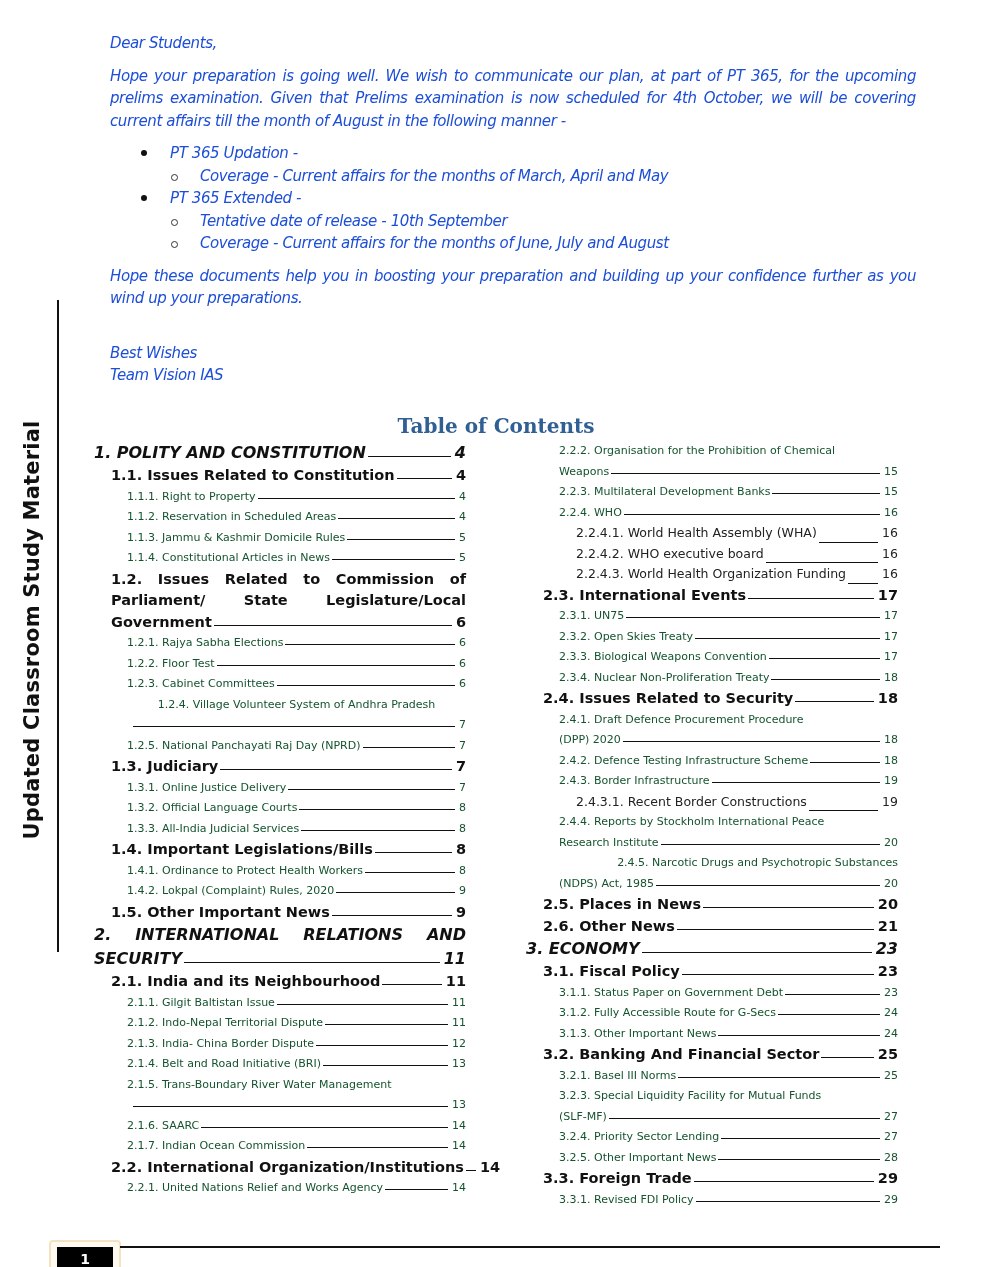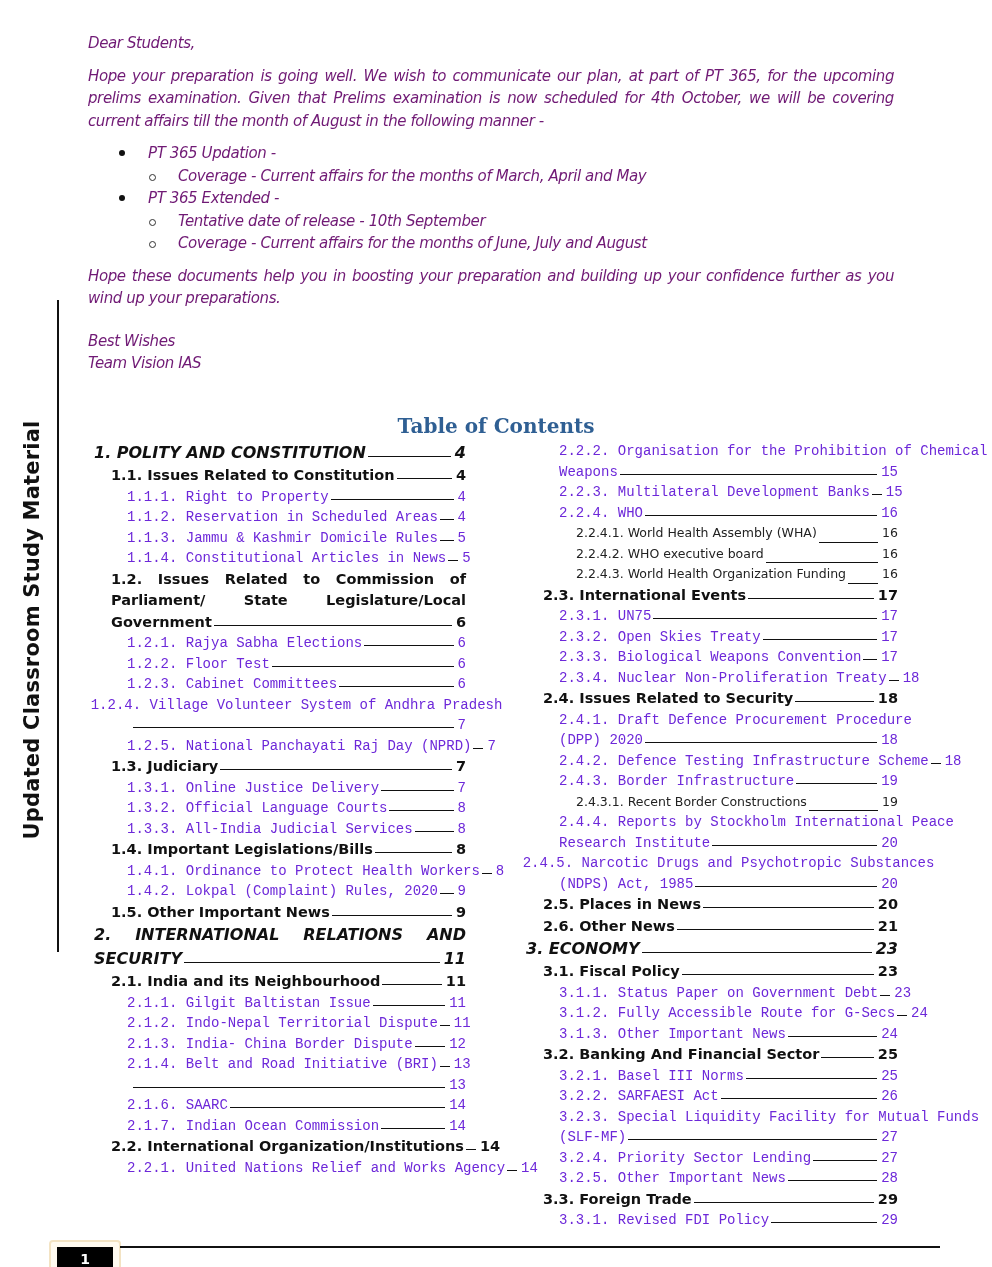--- a/index.html
+++ b/index.html
@@ -1,39 +1,39 @@
 <!DOCTYPE html>
 <html><head>
   <meta charset="utf-8">
   <style>
     html, body { margin: 0; padding: 0; background: #ffffff; }
     body {
       width: 992px; height: 1267px; position: relative; overflow: hidden;
       font-family: "Liberation Sans", "DejaVu Sans", sans-serif; color: #111;
     }
     .letter {
-      position: absolute; left: 88px; top: 32px; width: 806px;
-      font-style: italic; font-size: 15px; line-height: 22.5px; color: #701a75;
+      position: absolute; left: 110px; top: 32px; width: 806px;
+      font-style: italic; font-size: 15px; line-height: 22.5px; color: #1d4ed8;
       font-family: "DejaVu Sans", sans-serif; letter-spacing: -0.4px;
     }
     .letter p { margin: 0; }
     .letter .greeting { margin-bottom: 10px; }
     .letter .para { text-align: justify; }
     .letter ul { margin: 10px 0 10px 0; padding: 0; list-style: none; }
     .letter li.lvl1 { position: relative; padding-left: 60px; }
     .letter li.lvl1::before {
       content: ""; position: absolute; left: 31px; top: 8px; width: 6px; height: 6px;
       border-radius: 50%; background: #111;
     }
     .letter li.lvl2 { position: relative; padding-left: 90px; }
     .letter li.lvl2::before {
       content: ""; position: absolute; left: 61px; top: 9px; width: 5px; height: 5px;
       border-radius: 50%; border: 1px solid #333;
     }
-    .letter .signoff { margin-top: 20px; }
+    .letter .signoff { margin-top: 32px; }
 
     .side-label {
       position: absolute; left: 20px; top: 420px; width: 24px; height: 420px;
     }
     .side-label span {
       position: absolute; left: 50%; top: 50%;
       transform: translate(-50%, -50%) rotate(-90deg);
       white-space: nowrap; font-weight: bold; font-size: 21px; color: #111;
       font-family: "DejaVu Sans", sans-serif; letter-spacing: 0.2px;
     }
@@ -58,21 +58,21 @@
     .e .fill {
       flex: 1 1 auto; border-bottom: 1px solid #111; margin: 0 4px 0 2px;
       transform: translateY(-1px); min-width: 10px;
     }
     .e .p { flex: 0 0 auto; text-align: right; }
 
     .l1 { font-size: 16px; font-weight: bold; font-style: italic; height: 24px; line-height: 24px; }
     .l1 .fill { border-bottom-width: 1.5px; }
     .l2 { font-size: 14.5px; font-weight: bold; height: 21.5px; line-height: 21.5px; padding-left: 17px; }
     .l2 .fill { border-bottom-width: 1.5px; }
-    .l3 { font-size: 14px; height: 20.5px; line-height: 20.5px; padding-left: 33px; color: #6d28d9; font-family: Liberation Mono, monospace; }
+    .l3 { font-size: 11px; height: 20.5px; line-height: 20.5px; padding-left: 33px; color: #14532d; }
     .l4 { font-size: 12.5px; height: 20.5px; line-height: 20.5px; padding-left: 50px; color: #222; align-items: flex-end; }
 
     .wrap { display: block; white-space: normal; }
     .wrap .line1 {
       display: flex; justify-content: space-between; white-space: nowrap;
     }
     .wrap .line2 { display: flex; align-items: baseline; white-space: nowrap; }
     .l1.wrap { height: auto; }
     .l2.wrap { height: auto; }
     .l3.wrap { height: auto; }
@@ -269,20 +269,23 @@
       <span class="t">2.1.3. India- China Border Dispute</span>
       <span class="fill"></span>
       <span class="p">12</span>
     </div>
     <div class="e l3">
       <span class="t">2.1.4. Belt and Road Initiative (BRI)</span>
       <span class="fill"></span>
       <span class="p">13</span>
     </div>
     <div class="e wrap l3">
+      <div class="line1" style="justify-content: flex-start;">
+        <span>2.1.5. Trans-Boundary River Water Management</span>
+      </div>
       <div class="line2">
         <span class="cont-fill"></span>
         <span class="p">13</span>
       </div>
     </div>
     <div class="e l3">
       <span class="t">2.1.6. SAARC</span>
       <span class="fill"></span>
       <span class="p">14</span>
     </div>
@@ -397,21 +400,21 @@
       <div class="line1" style="justify-content: flex-start;">
         <span>2.4.4. Reports by Stockholm International Peace</span>
       </div>
       <div class="line2">
         <span class="t">Research Institute</span>
         <span class="fill"></span>
         <span class="p">20</span>
       </div>
     </div>
     <div class="e wrap l3">
-      <div class="line1" style="justify-content: center;">
+      <div class="line1" style="justify-content: flex-end;">
         <span>2.4.5. Narcotic Drugs and Psychotropic Substances</span>
       </div>
       <div class="line2">
         <span class="t">(NDPS) Act, 1985</span>
         <span class="fill"></span>
         <span class="p">20</span>
       </div>
     </div>
     <div class="e l2">
       <span class="t">2.5. Places in News</span>
@@ -450,25 +453,20 @@
     </div>
     <div class="e l2">
       <span class="t">3.2. Banking And Financial Sector</span>
       <span class="fill"></span>
       <span class="p">25</span>
     </div>
     <div class="e l3">
       <span class="t">3.2.1. Basel III Norms</span>
       <span class="fill"></span>
       <span class="p">25</span>
-    </div>
-    <div class="e l3">
-      <span class="t">3.2.2. SARFAESI Act</span>
-      <span class="fill"></span>
-      <span class="p">26</span>
     </div>
     <div class="e wrap l3">
       <div class="line1" style="justify-content: flex-start;">
         <span>3.2.3. Special Liquidity Facility for Mutual Funds</span>
       </div>
       <div class="line2">
         <span class="t">(SLF-MF)</span>
         <span class="fill"></span>
         <span class="p">27</span>
       </div>

